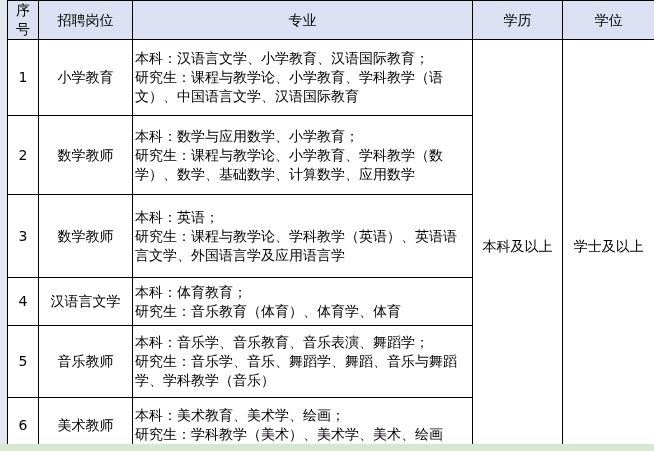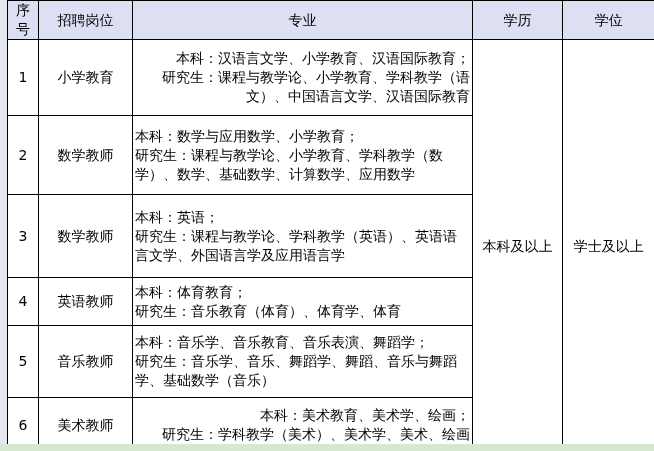--- a/index.html
+++ b/index.html
@@ -50,21 +50,21 @@
   thead tr { height: 30px; }
   thead th {
     background: #dce0f2;
     font-weight: normal;
     text-align: center;
     border-bottom-width: 2px;
   }
   td.c-no, td.c-pos { text-align: center; }
   td.c-edu, td.c-deg { text-align: center; }
   td.c-major { padding: 0 3px; }
-  tr.align-left td.c-major { text-align: right; }
+  tr.align-left td.c-major { text-align: left; }
 
   tr.r1 { height: 76px; }
   tr.r2 { height: 79px; }
   tr.r3 { height: 83px; }
   tr.r4 { height: 48px; }
   tr.r5 { height: 72px; }
   tr.r6 { height: 55px; }
 </style>
 </head>
 <body>
@@ -111,32 +111,32 @@
       <tr class="r3">
         <td class="c-no">3</td>
         <td class="c-pos">数学教师</td>
         <td class="c-major">
           <div>本科：英语；</div>
           <div>研究生：课程与教学论、学科教学（英语）、英语语言文学、外国语言学及应用语言学</div>
         </td>
       </tr>
       <tr class="r4">
         <td class="c-no">4</td>
-        <td class="c-pos">英语教师</td>
+        <td class="c-pos">汉语言文学</td>
         <td class="c-major">
           <div>本科：体育教育；</div>
           <div>研究生：音乐教育（体育）、体育学、体育</div>
         </td>
       </tr>
       <tr class="r5">
         <td class="c-no">5</td>
         <td class="c-pos">音乐教师</td>
         <td class="c-major">
           <div>本科：音乐学、音乐教育、音乐表演、舞蹈学；</div>
-          <div>研究生：音乐学、音乐、舞蹈学、舞蹈、音乐与舞蹈学、基础数学（音乐）</div>
+          <div>研究生：音乐学、音乐、舞蹈学、舞蹈、音乐与舞蹈学、学科教学（音乐）</div>
         </td>
       </tr>
       <tr class="r6 align-left">
         <td class="c-no">6</td>
         <td class="c-pos">美术教师</td>
         <td class="c-major">
           <div>本科：美术教育、美术学、绘画；</div>
           <div>研究生：学科教学（美术）、美术学、美术、绘画</div>
         </td>
       </tr>

